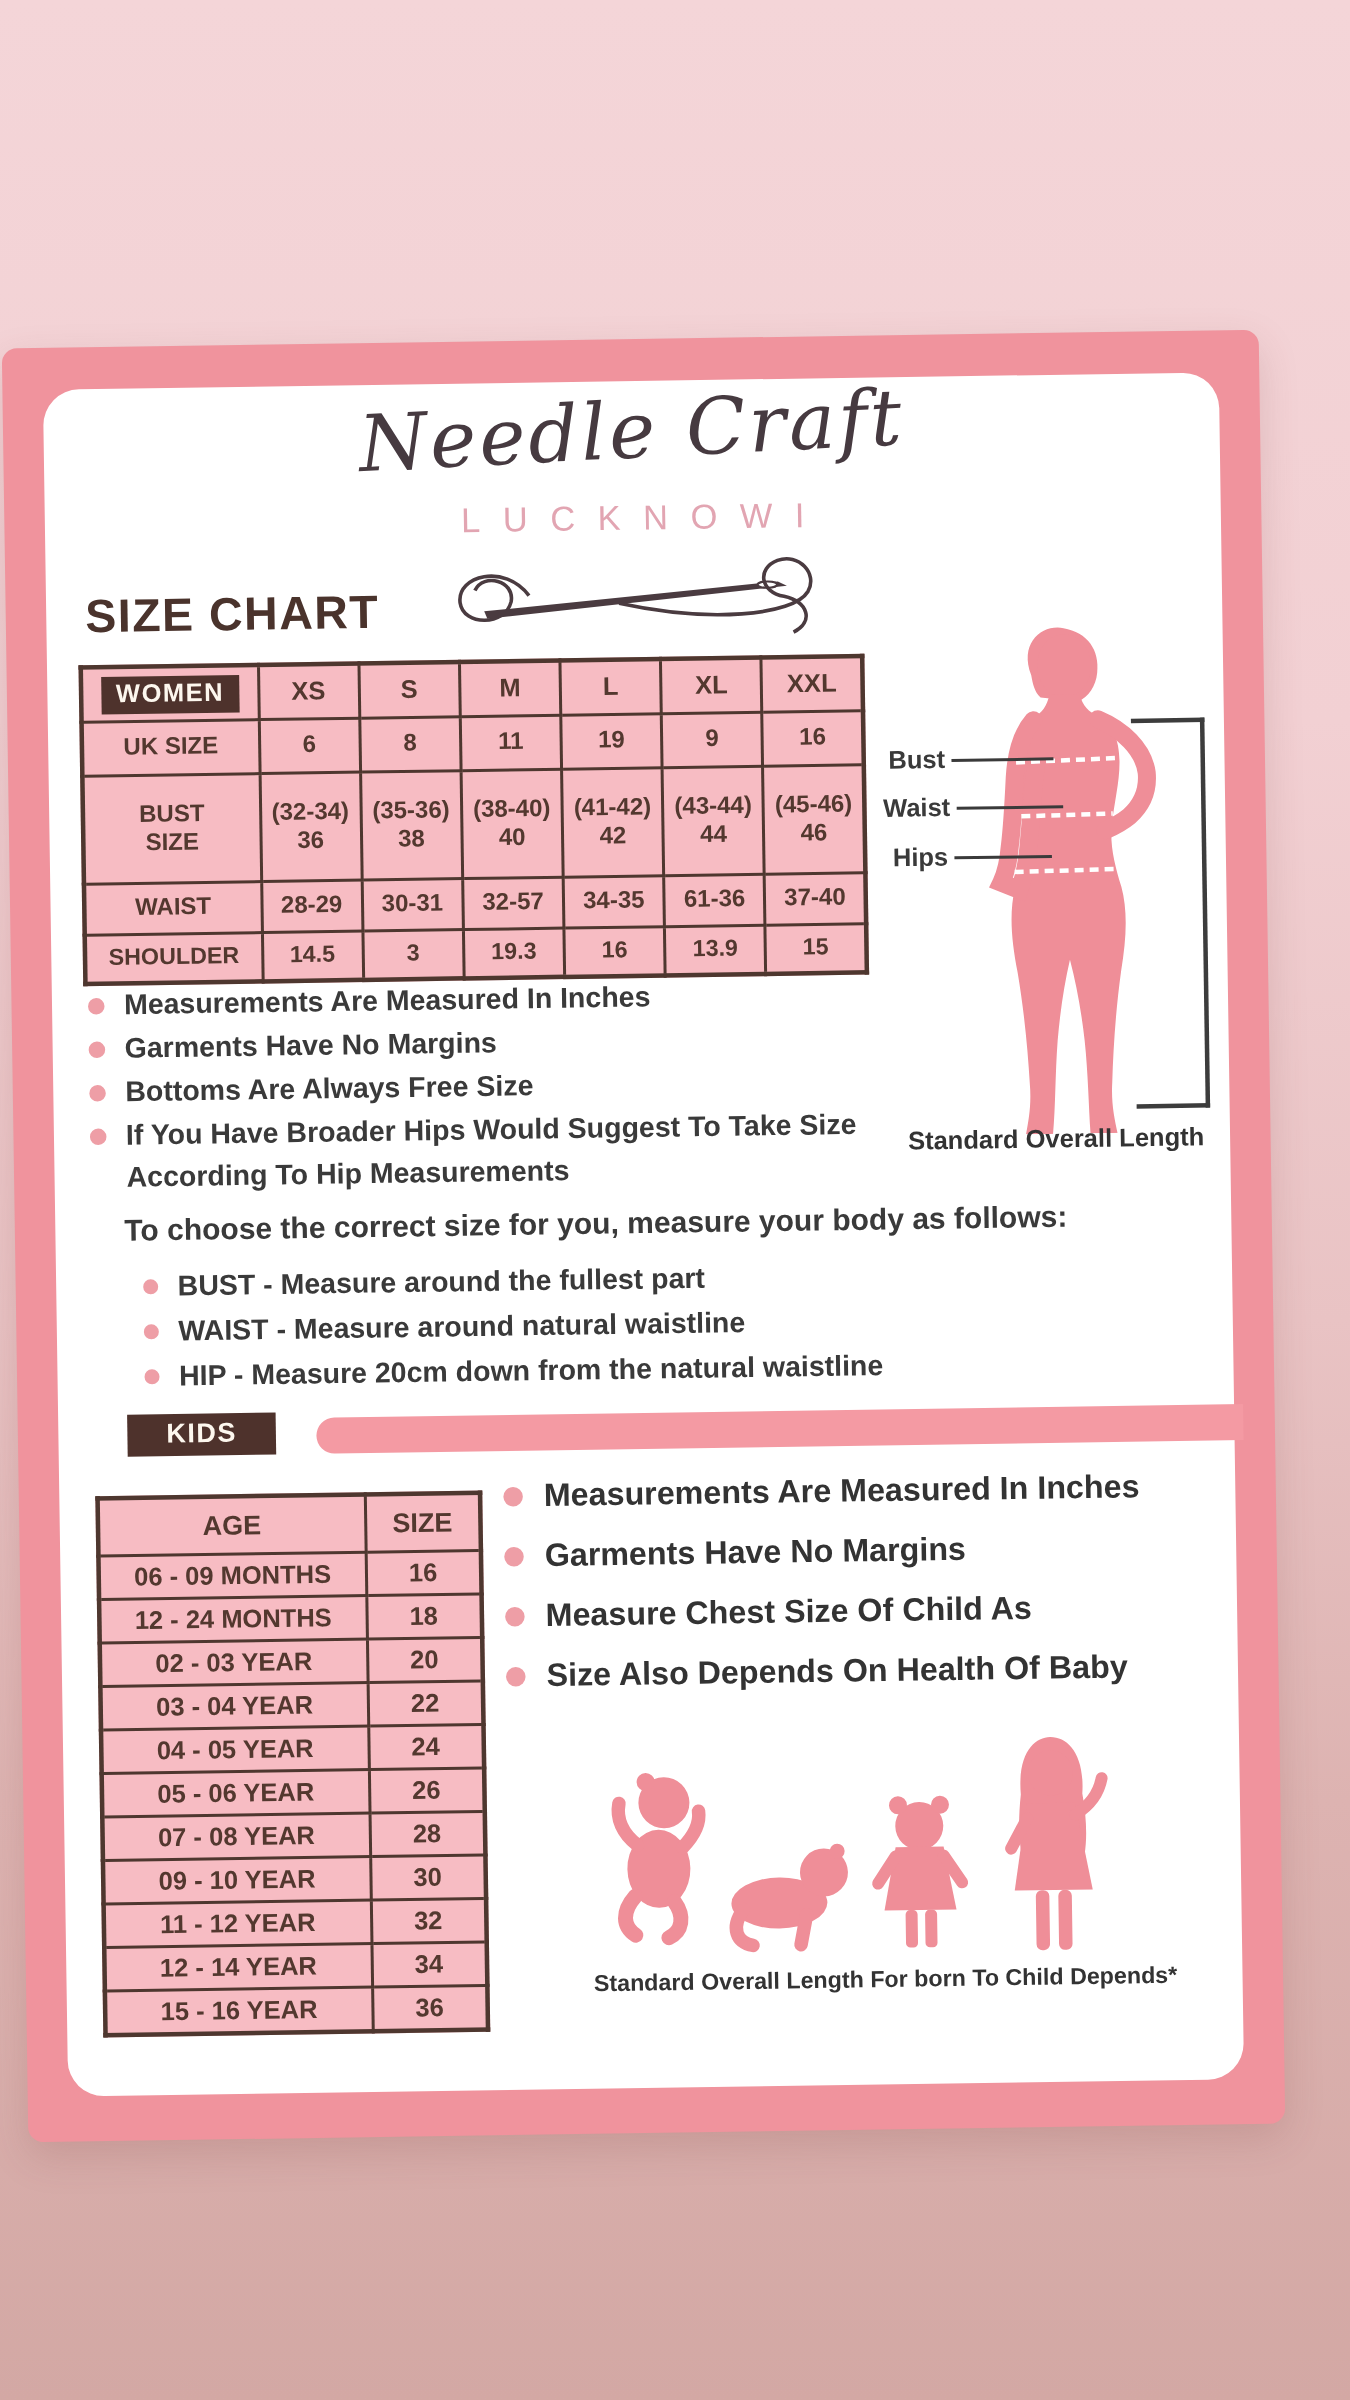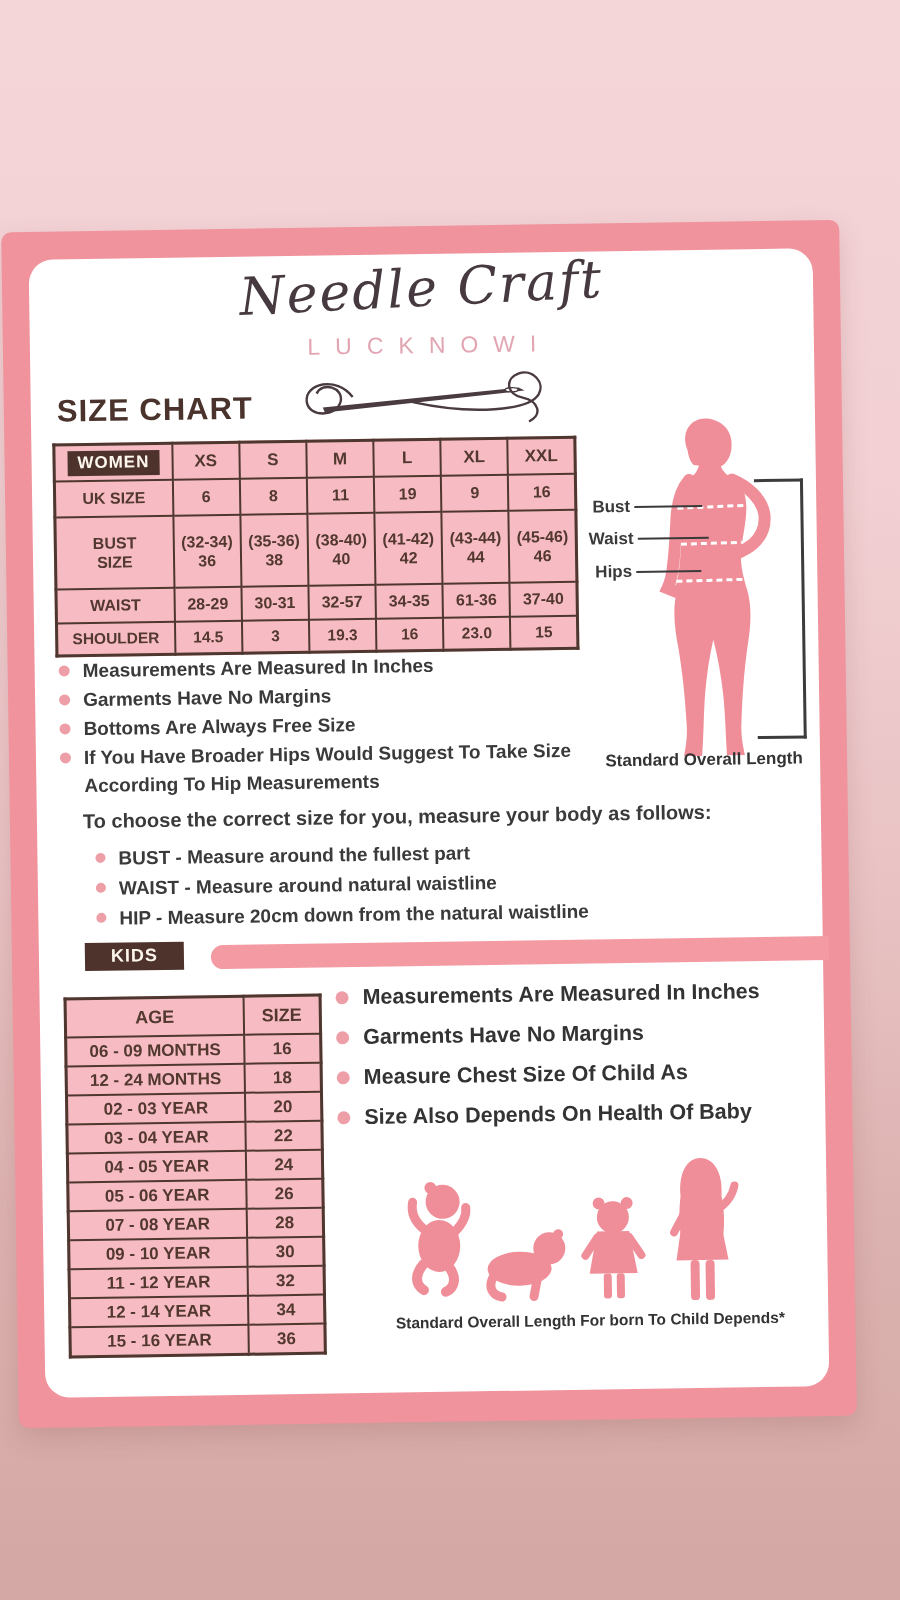--- a/index.html
+++ b/index.html
@@ -190,21 +190,21 @@
         <td>34-35</td>
         <td>61-36</td>
         <td>37-40</td>
       </tr>
       <tr class="r-shoulder">
         <td>SHOULDER</td>
         <td>14.5</td>
         <td>3</td>
         <td>19.3</td>
         <td>16</td>
-        <td>23.0</td>
+        <td>13.9</td>
         <td>15</td>
       </tr>
     </tbody>
       </table>
 
     <svg class="woman-svg" viewBox="0 0 162 340">
       <g fill="#ef8e98">
         <path d="M60 34 C52 12 68 0 82 3 C98 6 106 18 104 33 C103 42 98 49 91 52 L66 49 C62 45 61 40 60 34 Z"></path>
         <ellipse cx="82" cy="28" rx="18" ry="21"></ellipse>
         <path d="M72 47 L92 47 C94 55 98 59 104 62 C114 67 118 78 118 92 C118 106 114 120 112 136 C111 150 114 162 118 176 C122 192 121 210 117 232 C113 258 111 284 110 306 C109 320 111 330 113 340 L95 340 C94 322 94 300 92 278 C90 258 87 240 83 224 C79 240 76 258 74 278 C72 300 72 322 70 340 L52 340 C54 330 56 320 55 306 C54 284 52 258 48 232 C44 210 43 192 47 176 C51 162 54 150 53 136 C51 120 47 106 47 92 C47 78 51 66 61 62 C67 59 70 55 72 47 Z"></path>

